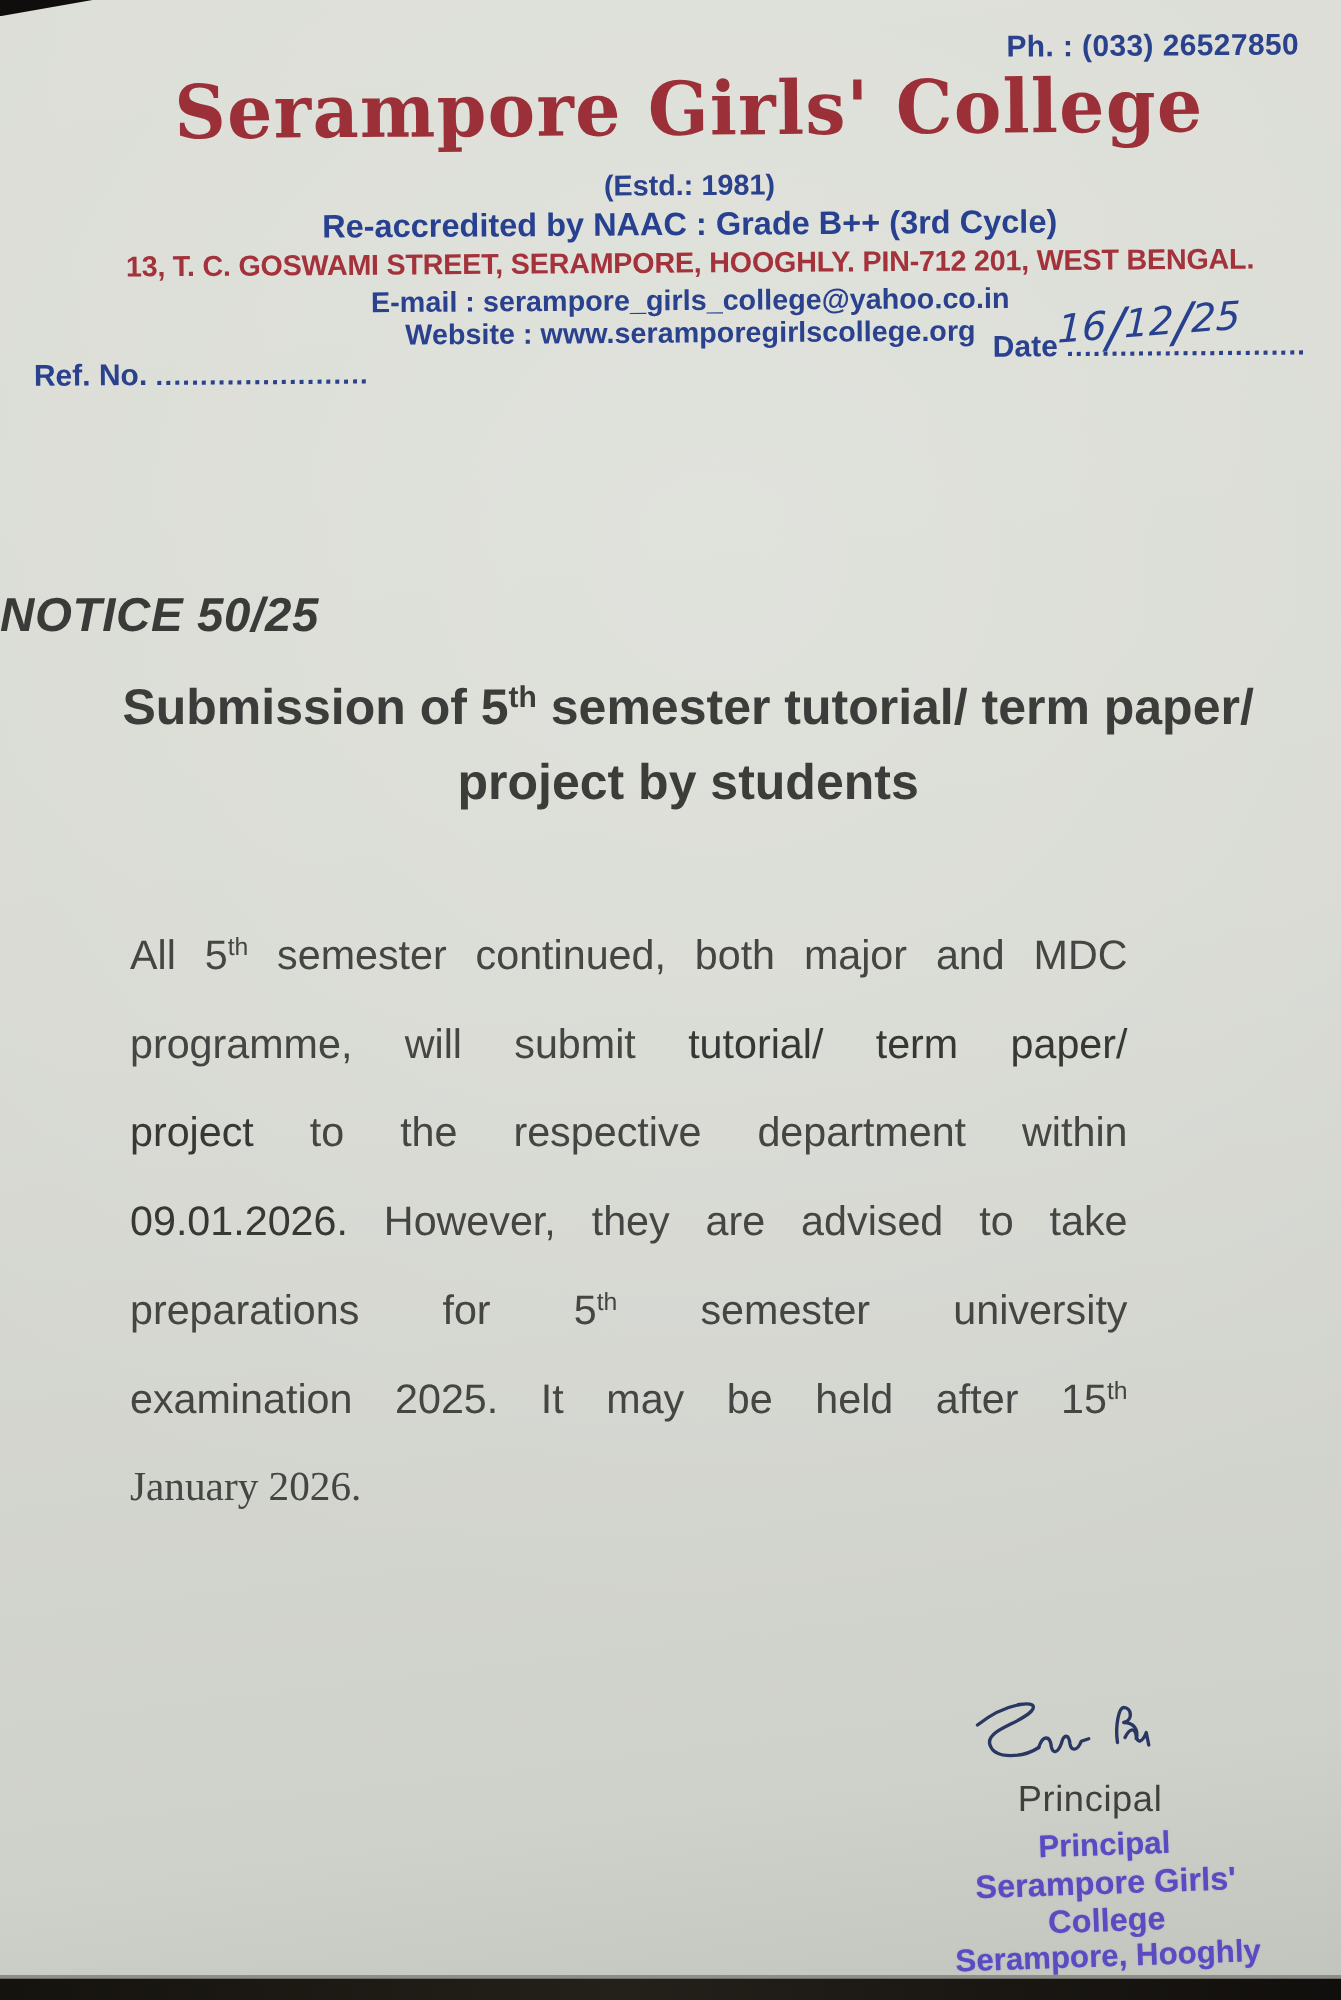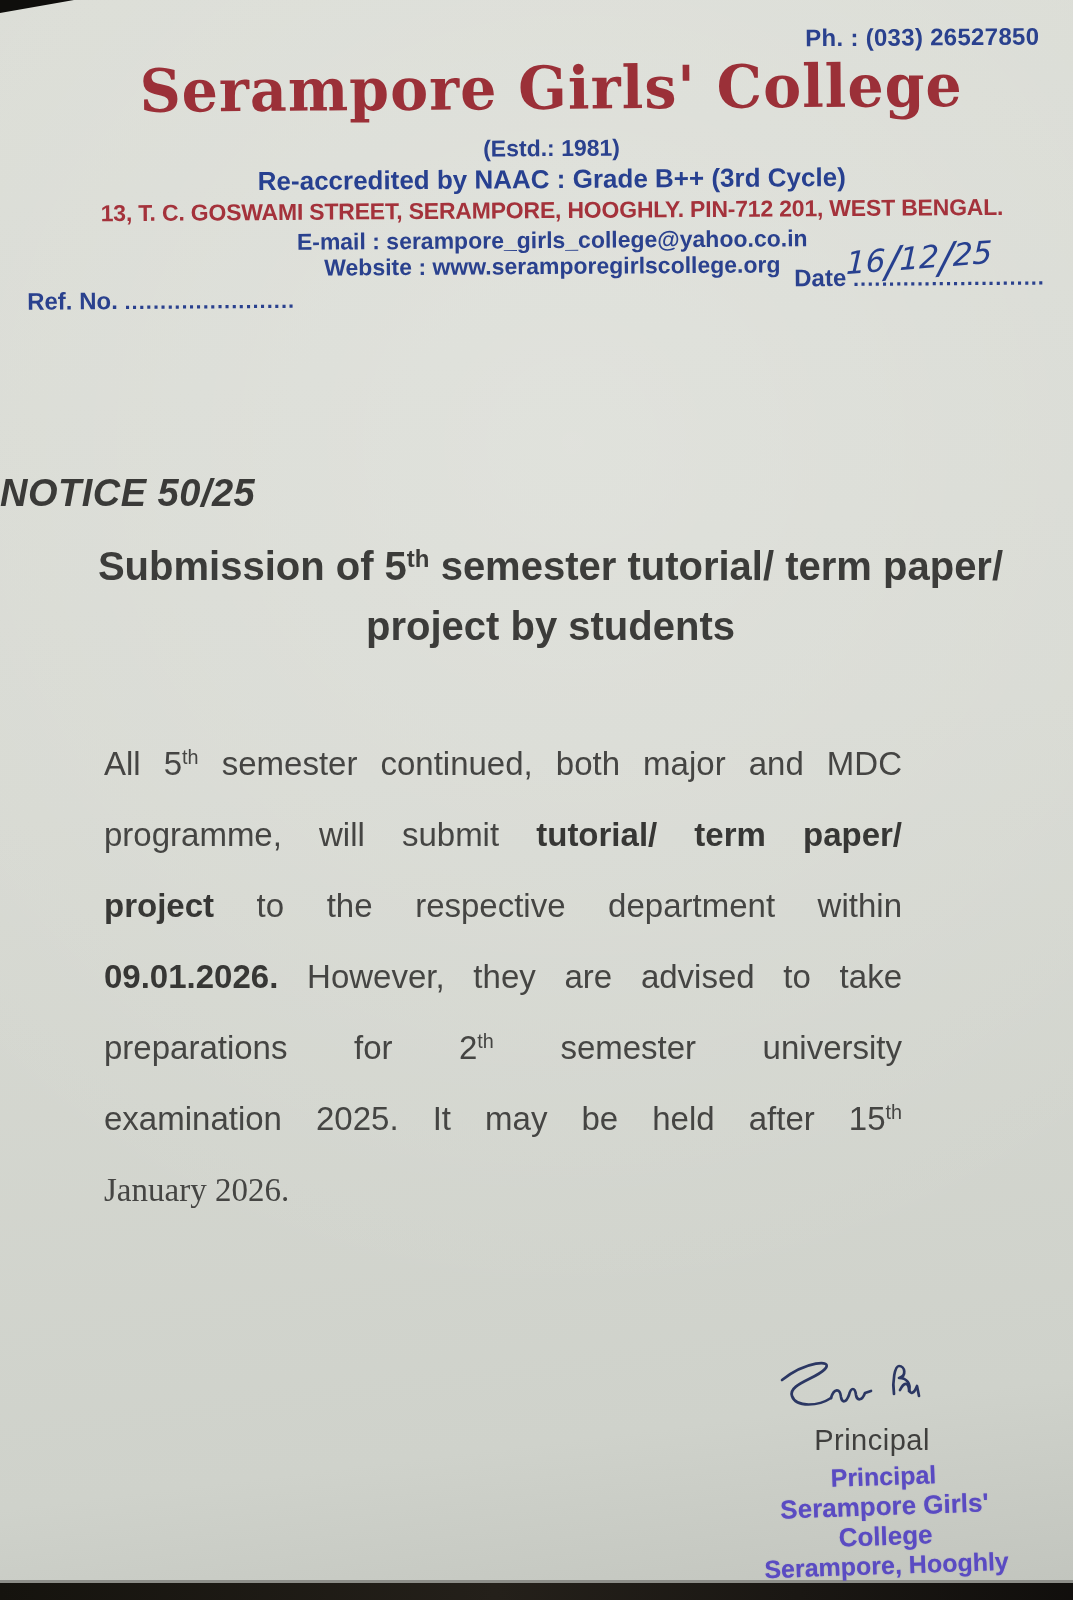--- a/index.html
+++ b/index.html
@@ -48,21 +48,21 @@
     font-size:38px;font-weight:bold;color:#3a3a38;letter-spacing:.5px;font-style:italic;}
   .subtitle-wrap{position:absolute;top:544px;left:0;width:100%;}
   .subtitle-line{text-align:center;font-size:40px;font-weight:bold;color:#3c3c3a;height:60px;}
   
   .body-wrap{position:absolute;top:742px;left:104px;width:798px;color:#454543;}
   .body-line{
     height:71px;font-size:33px;line-height:44px;
     text-align:justify;text-align-last:justify;
   }
   .body-line.last{text-align-last:left;font-family:Liberation Serif, serif;}
-  .b{font-weight:bold;color:#373735;margin-top:40px;}
+  .b{font-weight:normal;color:#373735;margin-top:40px;}
   .sup{font-size:.6em;vertical-align:.55em;line-height:0;}
   
   .sig-svg{position:absolute;top:1356px;left:772px;width:180px;height:72px;}
   .principal-label{position:absolute;top:1424px;left:772px;width:200px;text-align:center;
     font-size:29px;color:#3f3f3d;letter-spacing:.5px;}
   .stamp{
     position:absolute;top:1462px;left:735px;width:300px;text-align:center;
     color:#5a4bc2;font-weight:bold;transform:rotate(-2deg);
     text-shadow:0 0 1px rgba(90,75,194,.55);
   }
@@ -102,21 +102,21 @@
     <div class="subtitle-wrap">
         <div class="subtitle-line"><span>Submission of 5</span><span class="sup">th</span><span> semester tutorial/ term paper/</span></div>
         <div class="subtitle-line"><span>project by students</span></div>
       </div>
 
     <div class="body-wrap">
         <div class="body-line"><span>All 5</span><span class="sup">th</span><span> semester continued, both major and MDC</span></div>
         <div class="body-line"><span>programme, will submit </span><span class="b">tutorial/ term paper/</span></div>
         <div class="body-line"><span class="b">project</span><span> to the respective department within</span></div>
         <div class="body-line"><span class="b">09.01.2026.</span><span> However, they are advised to take</span></div>
-        <div class="body-line"><span>preparations for 2</span><span class="sup">th</span><span> semester university</span></div>
+        <div class="body-line"><span>preparations for 5</span><span class="sup">th</span><span> semester university</span></div>
         <div class="body-line"><span>examination 2025. It may be held after 15</span><span class="sup">th</span></div>
         <div class="body-line last"><span>January 2026.</span></div>
       </div>
 
     <svg class="sig-svg" viewBox="0 0 180 72">
       <g fill="none" stroke="#2b3763" stroke-width="2.7" stroke-linecap="round" stroke-linejoin="round">
         <path d="M10,24 C34,5 62,3 53,13 C44,23 16,28 20,40 C24,52 47,50 59,42"></path>
         <path d="M59,42 c3,-10 9,-10 10,-1 c1,6 5,6 8,-2 c2,-8 6,-8 7,0 c1,6 6,6 9,-2 l6,-2"></path>
         <path d="M122,38 c-2,-13 1,-28 5,-28 c6,0 8,10 0,12 c8,0 12,6 10,13"></path>
         <path d="M128,34 c4,-8 8,-8 9,-1 c1,6 5,5 8,-3 l2,10"></path>

